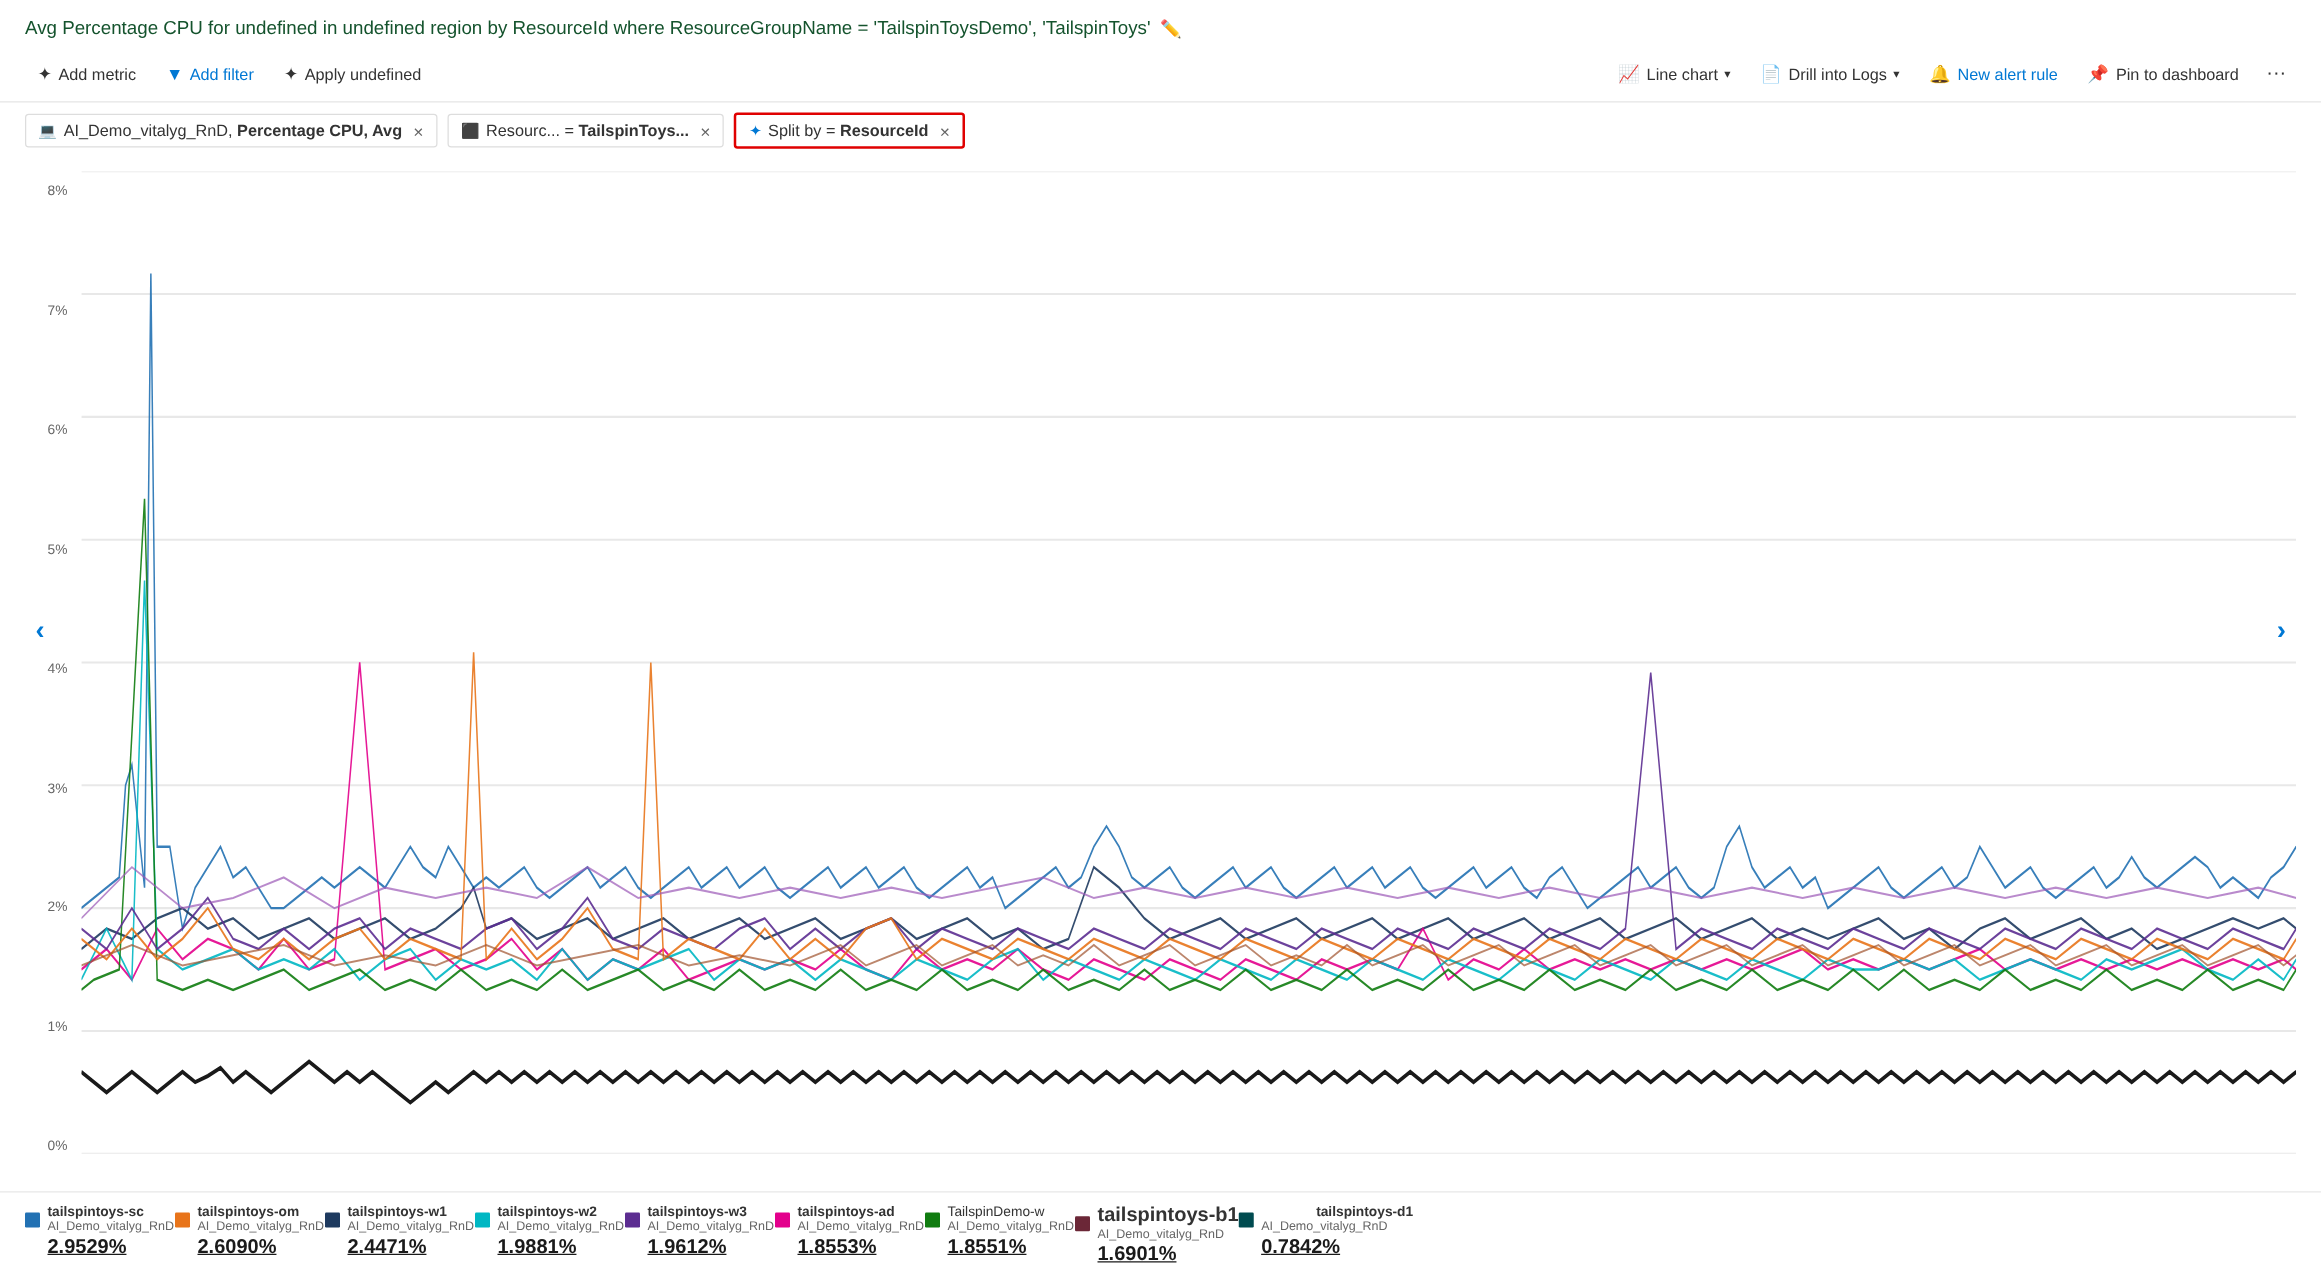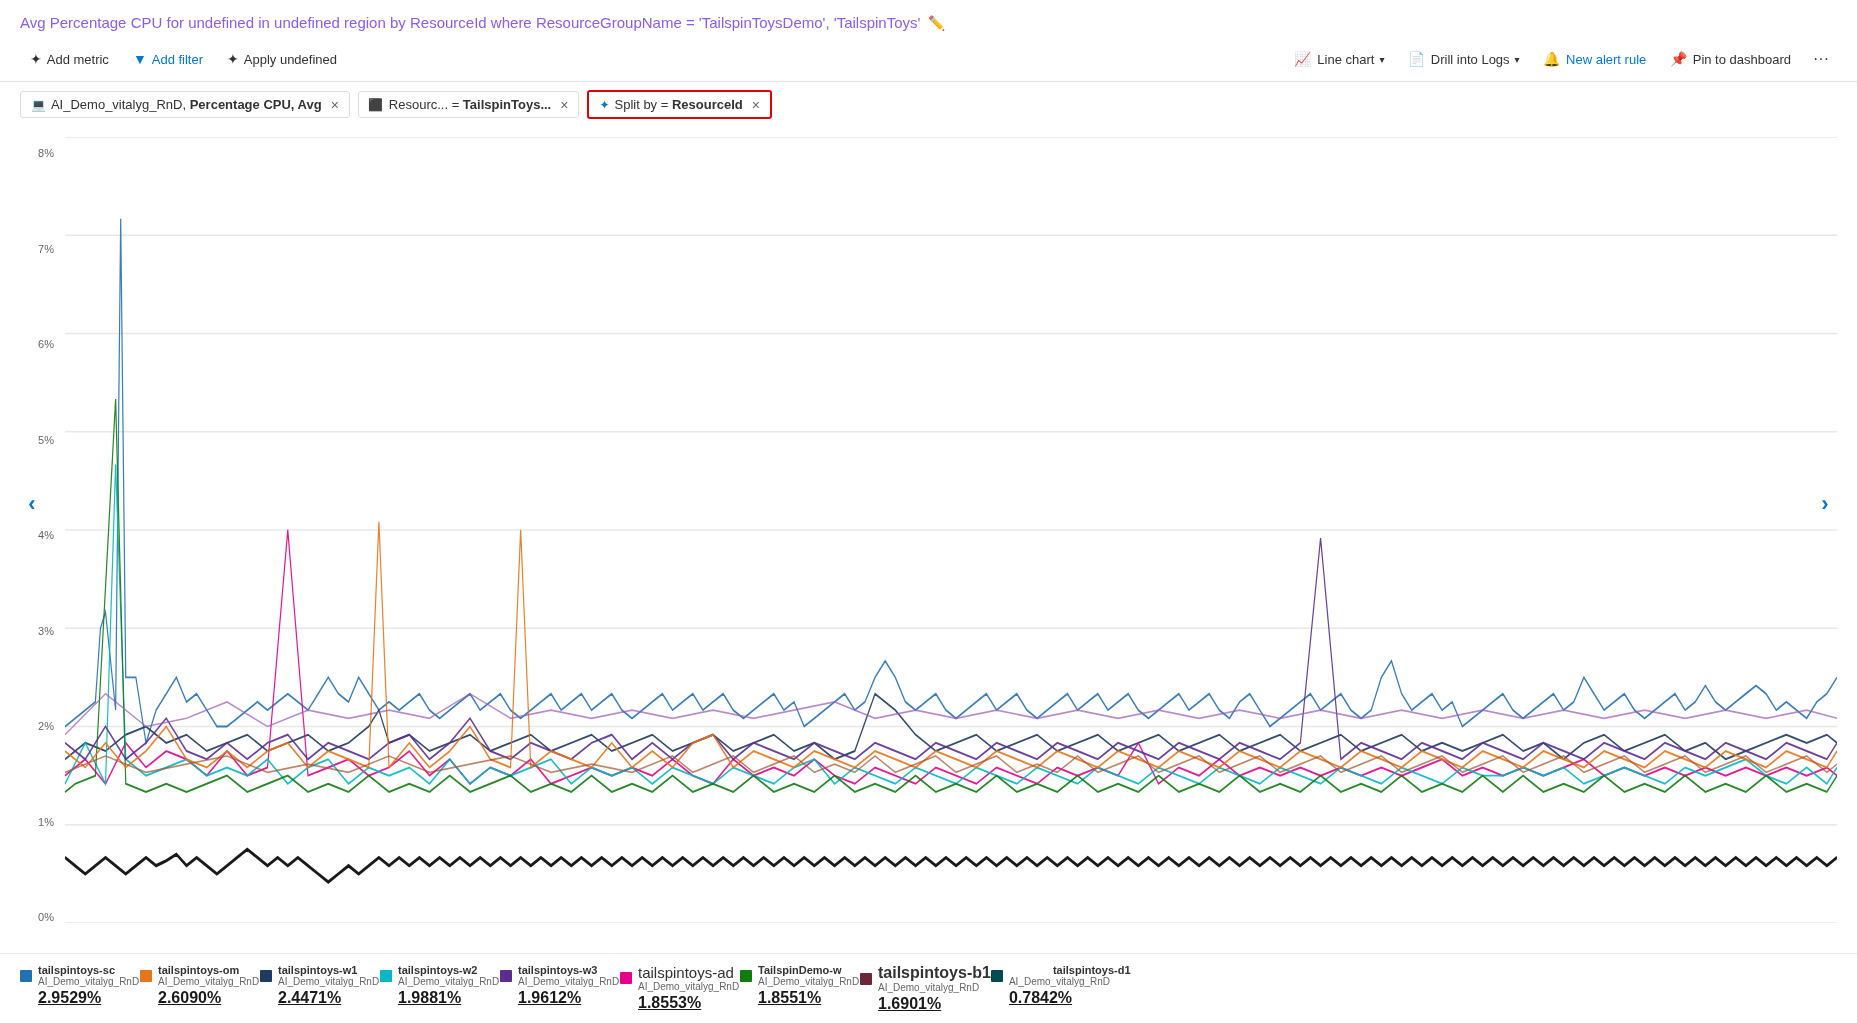--- a/index.html
+++ b/index.html
@@ -1,21 +1,21 @@
 <!DOCTYPE html>
 <html><head>
   <meta charset="utf-8">
   <style>
     * { box-sizing: border-box; margin: 0; padding: 0; }
     body { font-family: 'Segoe UI', Arial, sans-serif; font-size: 13px; background: #fff; color: #333; width: 1857px; min-height: 1023px; overflow-x: hidden; }
     
     .page { display: flex; flex-direction: column; height: 1023px; padding: 0; }
     
     .title-bar { display: flex; align-items: center; padding: 14px 20px 6px 20px; gap: 8px; }
-    .title-text { font-size: 15px; font-weight: 400; color: #8b5cf6; }
+    .title-text { font-size: 15px; font-weight: 400; color: #14532d; }
     .edit-icon { color: #0078d4; cursor: pointer; font-size: 14px; }
     
     .toolbar { display: flex; align-items: center; padding: 8px 20px; border-bottom: 1px solid #e5e5e5; justify-content: space-between; }
     .toolbar-left { display: flex; align-items: center; gap: 4px; }
     .toolbar-right { display: flex; align-items: center; gap: 4px; }
     
     .toolbar-btn { display: flex; align-items: center; gap: 5px; padding: 5px 10px; border: none; background: transparent; cursor: pointer; color: #333; font-size: 13px; border-radius: 2px; white-space: nowrap; }
     .toolbar-btn .btn-icon { font-size: 14px; }
     
     .toolbar-btn-blue { color: #0078d4; }
@@ -352,31 +352,31 @@
           <div style="font-size:11px;font-weight:600;">tailspintoys-w3</div>
           <div style="font-size:10px;color:#666;">AI_Demo_vitalyg_RnD</div>
         </div>
       </div>
       <div class="legend-value">1.9612%</div>
     </div>
     <div class="legend-item">
       <div class="legend-top">
         <div class="legend-color" style="background:#e3008c;"></div>
         <div>
-          <div style="font-size:15px;font-weight:400;">tailspintoys-ad</div>
+          <div style="font-size:11px;font-weight:700;">tailspintoys-ad</div>
           <div style="font-size:10px;color:#666;">AI_Demo_vitalyg_RnD</div>
         </div>
       </div>
       <div class="legend-value">1.8553%</div>
     </div>
     <div class="legend-item">
       <div class="legend-top">
         <div class="legend-color" style="background:#107c10;"></div>
         <div>
-          <div style="font-size:11px;font-weight:700;">TailspinDemo-w</div>
+          <div style="font-size:11px;font-weight:400;">TailspinDemo-w</div>
           <div style="font-size:10px;color:#666;">AI_Demo_vitalyg_RnD</div>
         </div>
       </div>
       <div class="legend-value">1.8551%</div>
     </div>
     <div class="legend-item">
       <div class="legend-top">
         <div class="legend-color" style="background:#6b2737;"></div>
         <div>
           <div style="font-size:16px;font-weight:700;">tailspintoys-b1</div>

